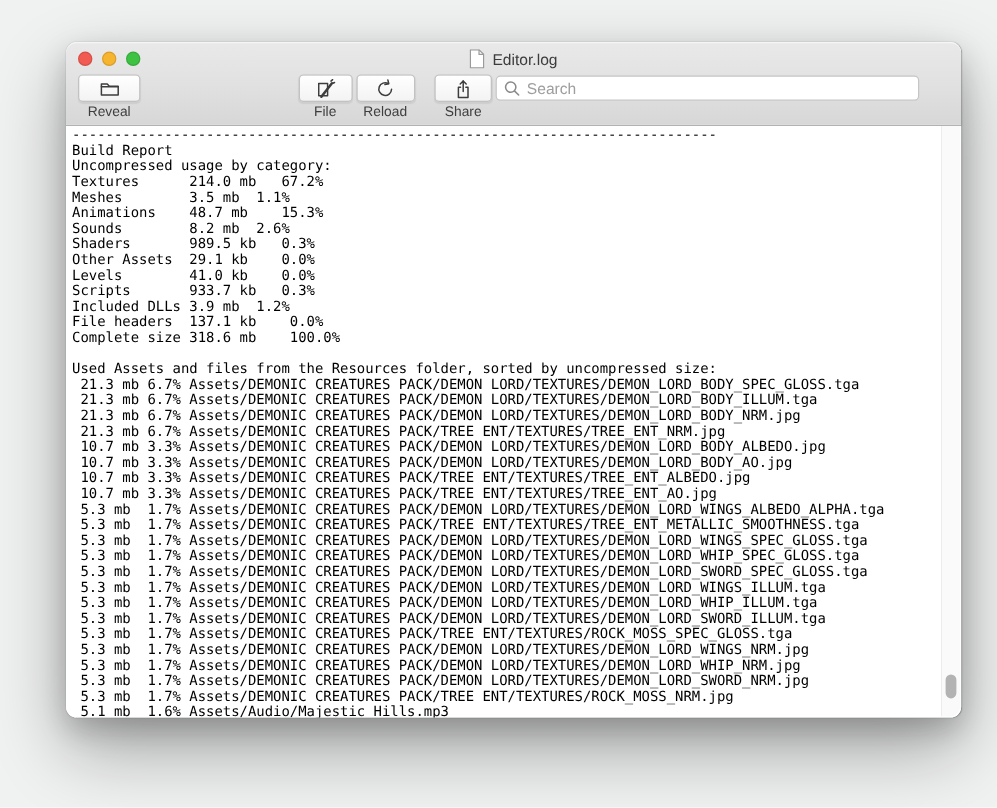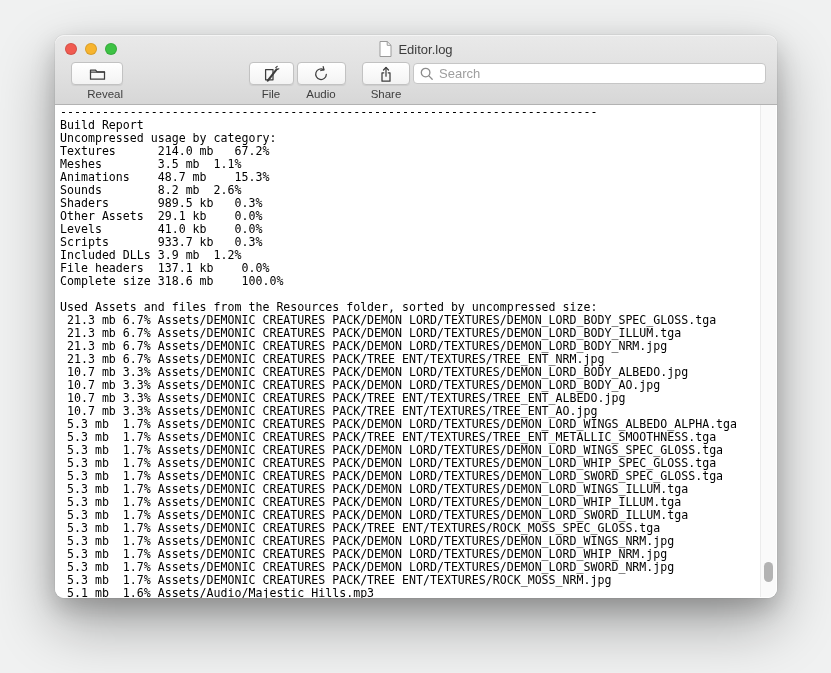--- a/index.html
+++ b/index.html
@@ -5,20 +5,21 @@
   html,body{margin:0;padding:0;}
   body{
     width:831px;height:673px;position:relative;overflow:hidden;
     background:#f0f1f1;
     font-family:"Liberation Sans", sans-serif;
   }
   .window{
     position:absolute;left:55px;top:35px;width:722px;height:563px;
     border-radius:9px;background:#ffffff;
     box-shadow:0 26px 60px rgba(0,0,0,.33), 0 10px 24px rgba(0,0,0,.18), 0 0 1px rgba(0,0,0,.35);
+    padding-left:24px;
   }
   .chrome{
     position:absolute;top:0;left:0;right:0;height:69px;
     border-radius:9px 9px 0 0;
     background:linear-gradient(180deg,#e9e9e9 0%,#e2e2e2 45%,#d7d7d7 100%);
     border-bottom:1px solid #b2b2b2;
     box-shadow:inset 0 1px 0 rgba(255,255,255,.55);
   }
   .traffic{position:absolute;top:8px;width:12px;height:12px;border-radius:50%;
     box-shadow:inset 0 0 0 1px rgba(0,0,0,.12);}
@@ -32,21 +33,21 @@
   }
   .tool{position:absolute;top:27px;width:64px;display:flex;flex-direction:column;align-items:center;}
   .tb-button{
     height:23px;box-sizing:border-box;
     background:linear-gradient(#ffffff,#f3f3f3);
     border:1px solid #c2c2c2;border-radius:4px;
     box-shadow:0 1px 1px rgba(0,0,0,.07);
     display:flex;align-items:center;justify-content:center;
   }
   .tb-label{margin-top:3px;font-size:11.5px;color:#3e3e3e;white-space:nowrap;}
-  .tool.reveal{left:4px;align-items:flex-end;}   .tool.reveal .tb-button{width:52px;}
+  .tool.reveal{left:4px;}   .tool.reveal .tb-button{width:52px;}
   .tool.now{left:93px;}     .tool.now .tb-button{width:45px;}
   .tool.clear{left:184px;}  .tool.clear .tb-button{width:45px;}
   .tool.reload{left:234px;} .tool.reload .tb-button{width:49px;}
   .tool.share{left:299px;text-align:right;}  .tool.share .tb-button{width:48px;}
   .searchfield{
     position:absolute;left:358px;top:28px;width:353px;height:21px;box-sizing:border-box;
     background:#fff;border:1px solid #c6c6c6;border-radius:4px;
     display:flex;align-items:center;padding-left:5px;gap:3px;
   }
   .searchfield input{
@@ -113,21 +114,21 @@
       <div class="tb-label">File</div>
     </div>
 
     <div class="tool reload">
       <div class="tb-button">
         <svg width="18" height="18" viewBox="0 0 18 18">
           <path class="icon-stroke" d="M11.6,4.6 A5.3,5.3 0 1 0 14.3,9.4"></path>
           <path class="icon-stroke" d="M11.2,1.6 L12,4.8 L8.8,5.5"></path>
         </svg>
       </div>
-      <div class="tb-label">Audio</div>
+      <div class="tb-label">Reload</div>
     </div>
 
     <div class="tool share">
       <div class="tb-button">
         <svg width="18" height="18" viewBox="0 0 18 18">
           <path class="icon-stroke" d="M6.8,7.8 H5 V16.2 H13 V7.8 H11.2"></path>
           <path class="icon-stroke" d="M9,2.6 V11.2"></path>
           <path class="icon-stroke" d="M6.5,5 L9,2.5 L11.5,5"></path>
         </svg>
       </div>

